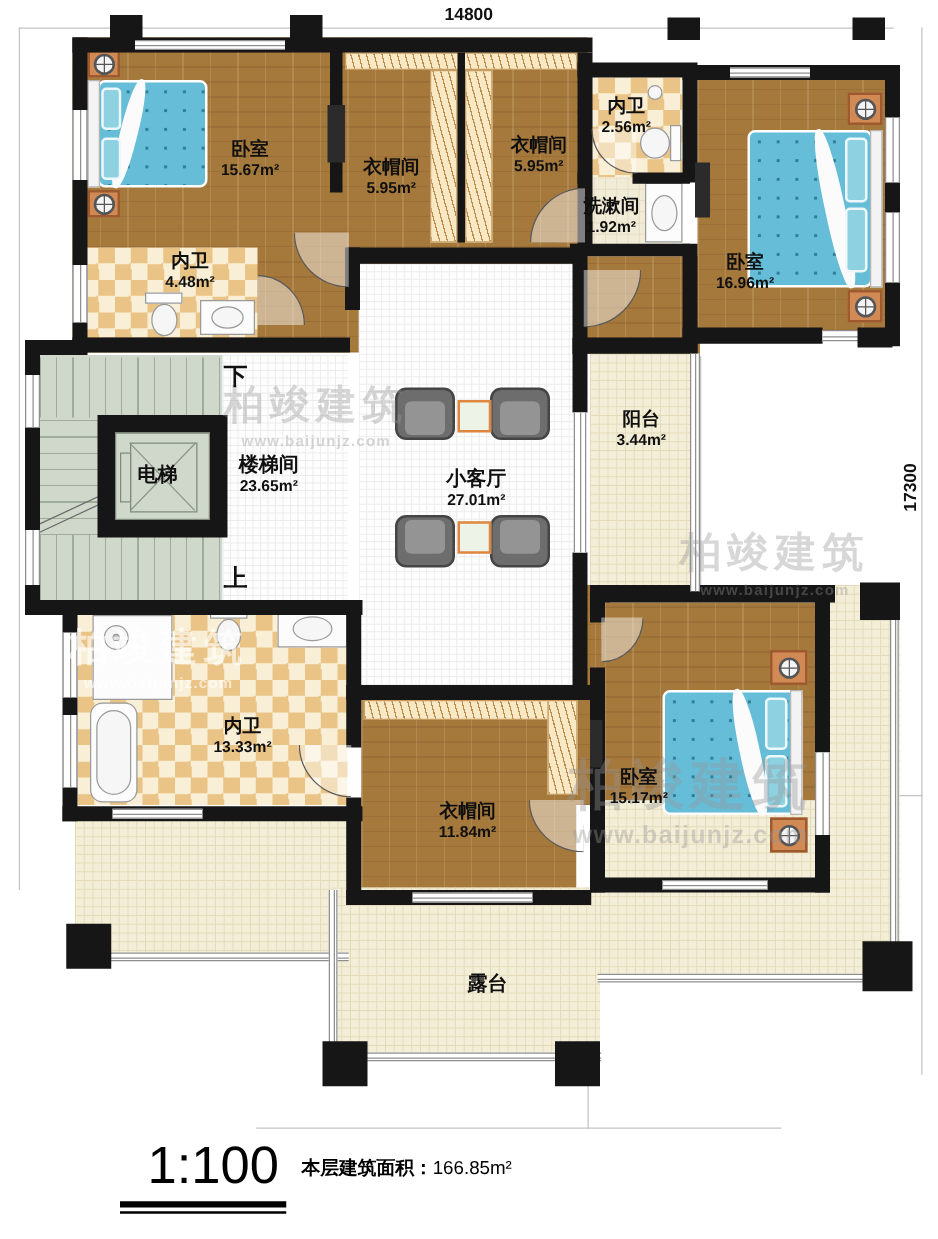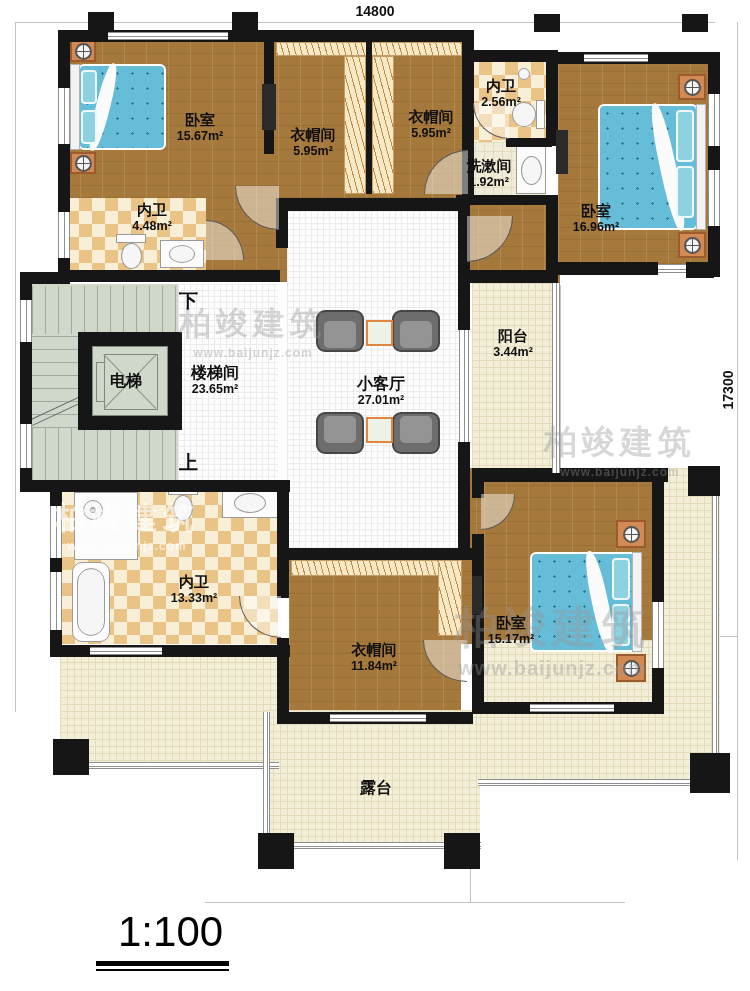--- a/index.html
+++ b/index.html
@@ -328,21 +328,21 @@
     <span class="ar">13.33m²</span>
   </div>
   <div class="rlabel" style="left:374px;top:657px;">
     <span class="nm">衣帽间</span>
     <span class="ar">11.84m²</span>
   </div>
   <div class="rlabel" style="left:511px;top:630px;">
     <span class="nm">卧室</span>
     <span class="ar">15.17m²</span>
   </div>
-  <div class="rlabel" style="left:376px;top:788px;">
+  <div class="rlabel" style="left:390px;top:788px;">
     <span class="nm-lg">露台</span>
   </div>
 
   <div class="dir" style="left:179px;top:288px;">下</div>
   <div class="dir" style="left:179px;top:450px;">上</div>
 
   <div class="wm wm-gray" style="left:140px;top:302px;width:226px;">
     <span class="b" style="font-size:32px;">柏竣建筑</span>
     <span class="u" style="font-size:12px;">www.baijunjz.com</span>
   </div>
@@ -360,16 +360,17 @@
   </div>
 
   <div class="dim" style="left:330px;top:3px;width:90px;text-align:center;">14800</div>
   <div class="dim" style="left:692px;top:382px;width:72px;text-align:center;transform:rotate(-90deg);transform-origin:center;">17300</div>
 
   <div id="titleblock">
     <div class="tmain">
       <span class="tscale">1:100</span>
     </div>
     <div class="tinfo">
+      <div><span class="lab">本层建筑面积：</span><span>166.85m²</span></div>
     </div>
   </div>
 
 </div>
 
 </body></html>

